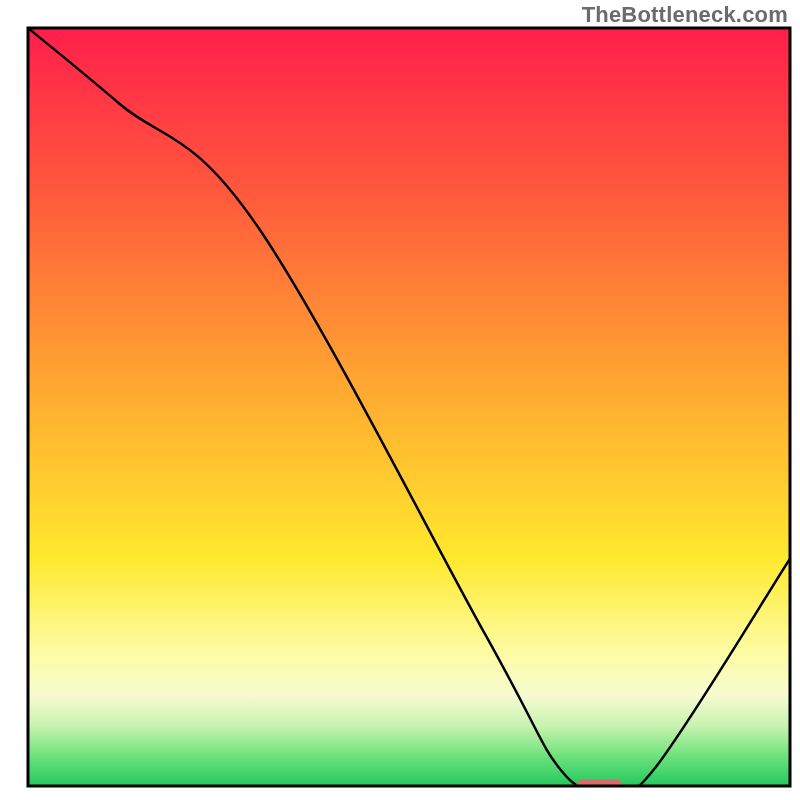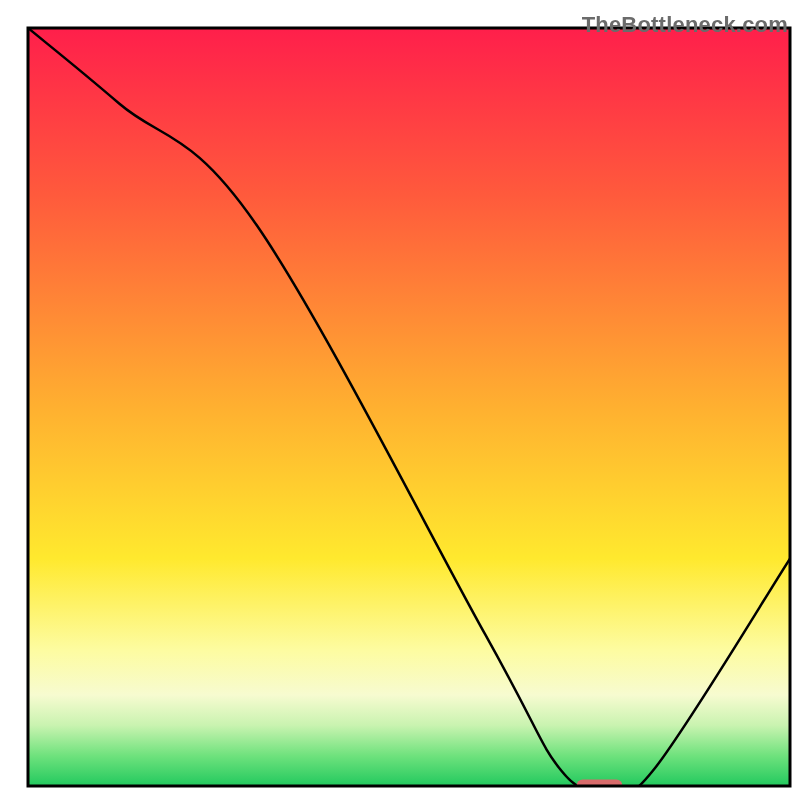--- a/index.html
+++ b/index.html
@@ -10,21 +10,21 @@
     background: #ffffff;
     font-family: Arial, Helvetica, sans-serif;
   }
   .container {
     position: relative;
     width: 800px;
     height: 800px;
   }
   .watermark {
     position: absolute;
-    top: 12px;
+    top: 2px;
     right: 12px;
     font-size: 22px;
     font-weight: bold;
     color: #6b6b6b;
     letter-spacing: 0.2px;
   }
   svg {
     display: block;
   }
 </style>

